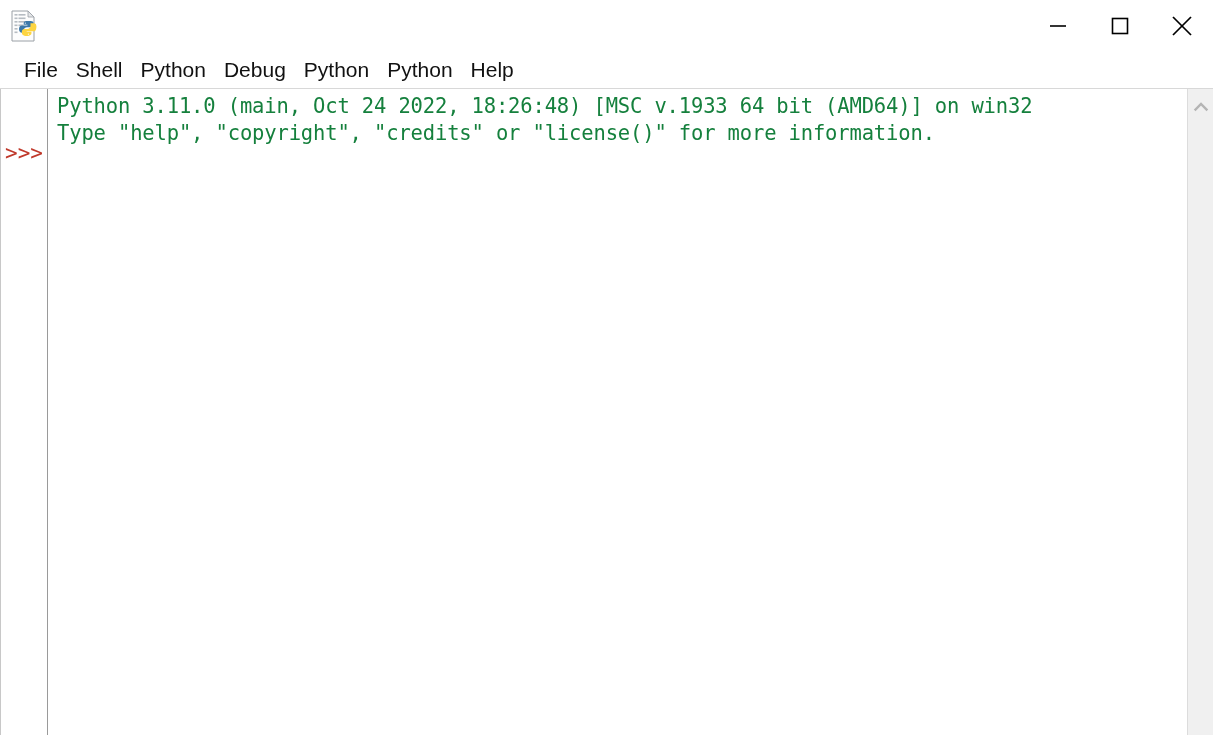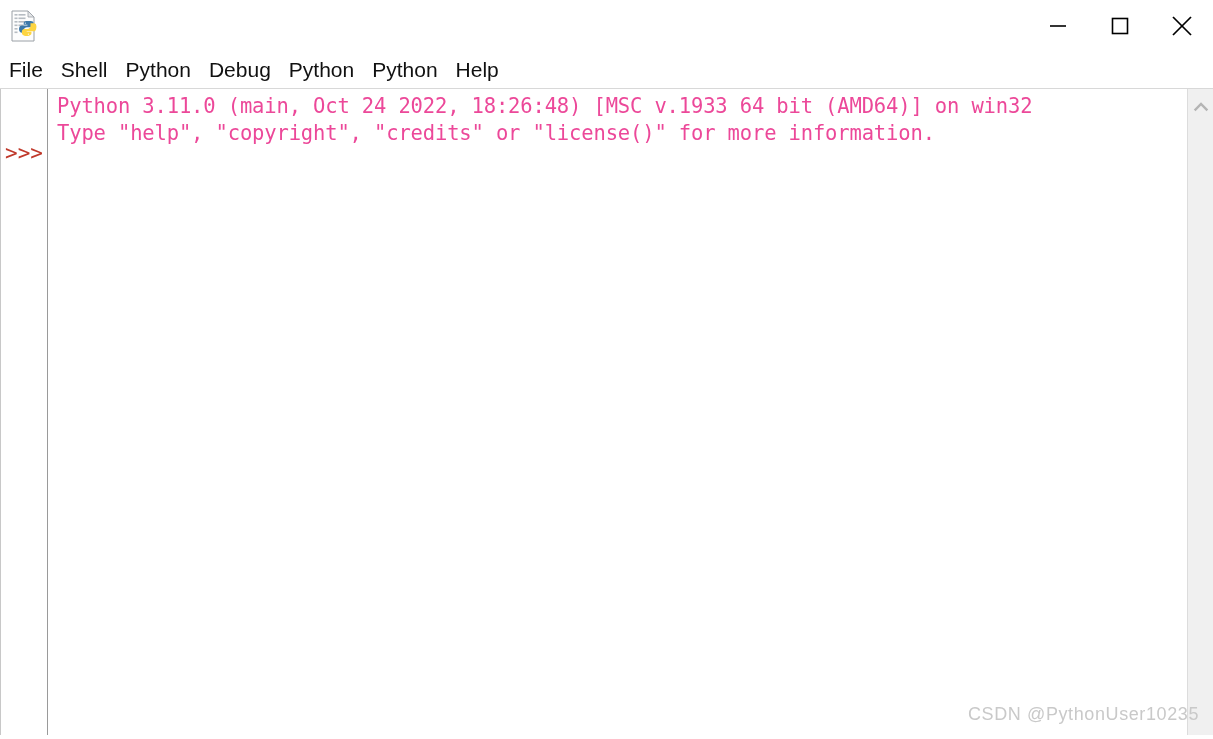--- a/index.html
+++ b/index.html
@@ -66,21 +66,21 @@
     cursor: default;
   }
   .win-btn svg { display: block; }
 
   
   #menu-bar {
     height: 36px;
     background: #ffffff;
     display: flex;
     align-items: center;
-    padding-left: 9px;
+    padding-left: 24px;
     box-sizing: border-box;
   }
   .menu-item {
     font-size: 21px;
     color: #111111;
     padding: 0 9px 0 0;
     margin-right: 9px;
     white-space: nowrap;
     line-height: 36px;
     cursor: default;
@@ -124,21 +124,21 @@
     position: relative;
     background: #ffffff;
     overflow: hidden;
     padding-top: 4px;
     box-sizing: border-box;
   }
   .shell-line {
     font-family: "DejaVu Sans Mono", "Liberation Mono", monospace;
     font-size: 20.5px;
     line-height: 27px;
-    color: #ec4899;
+    color: #15803d;
     white-space: pre;
     padding-left: 9px;
     letter-spacing: -0.15px;
   }
 
   
   #scrollbar {
     width: 26px;
     flex: 0 0 auto;
     background: #f0f0f0;
@@ -249,15 +249,14 @@
 
     <div id="scrollbar">
       <div id="scroll-up-arrow">
         <svg width="16" height="12" viewBox="0 0 16 12">
           <polyline points="2.5,8.5 8,3 13.5,8.5" fill="none" stroke="#b4b4b4" stroke-width="2.4" stroke-linecap="square"></polyline>
         </svg>
       </div>
     </div>
   </div>
 
-  <div id="watermark">CSDN @PythonUser10235</div>
 
 </div>
 
 </body></html>

